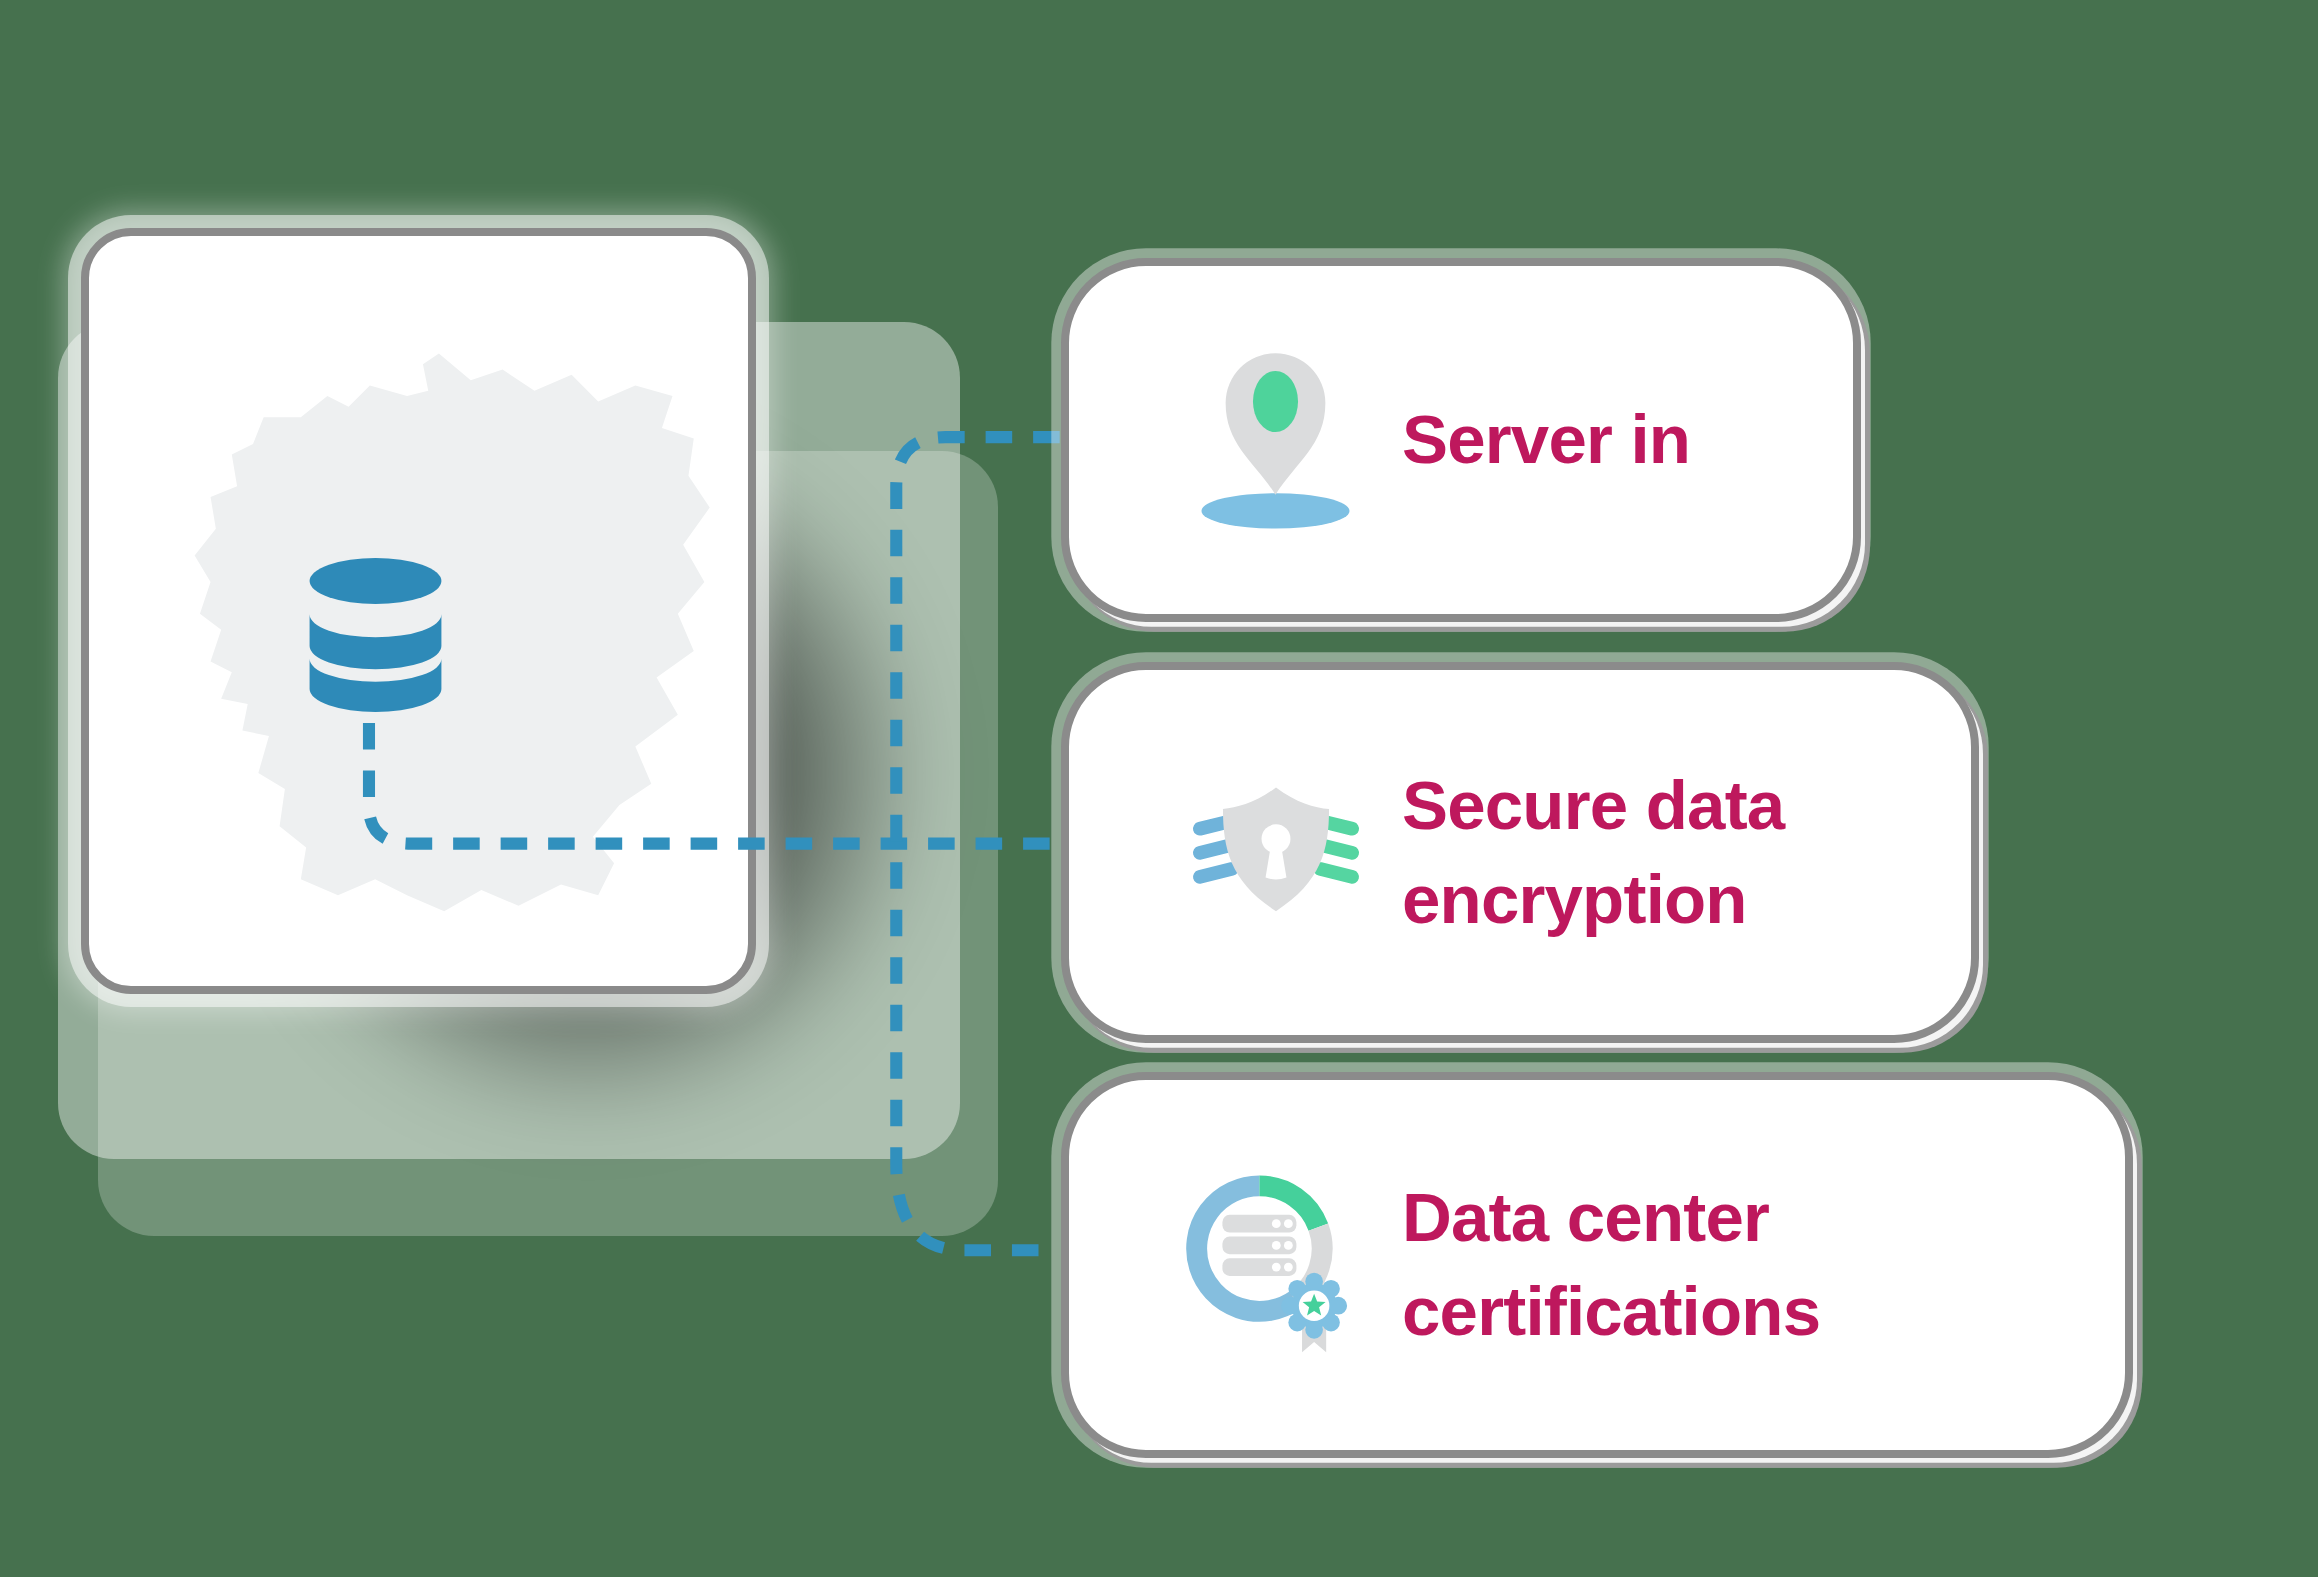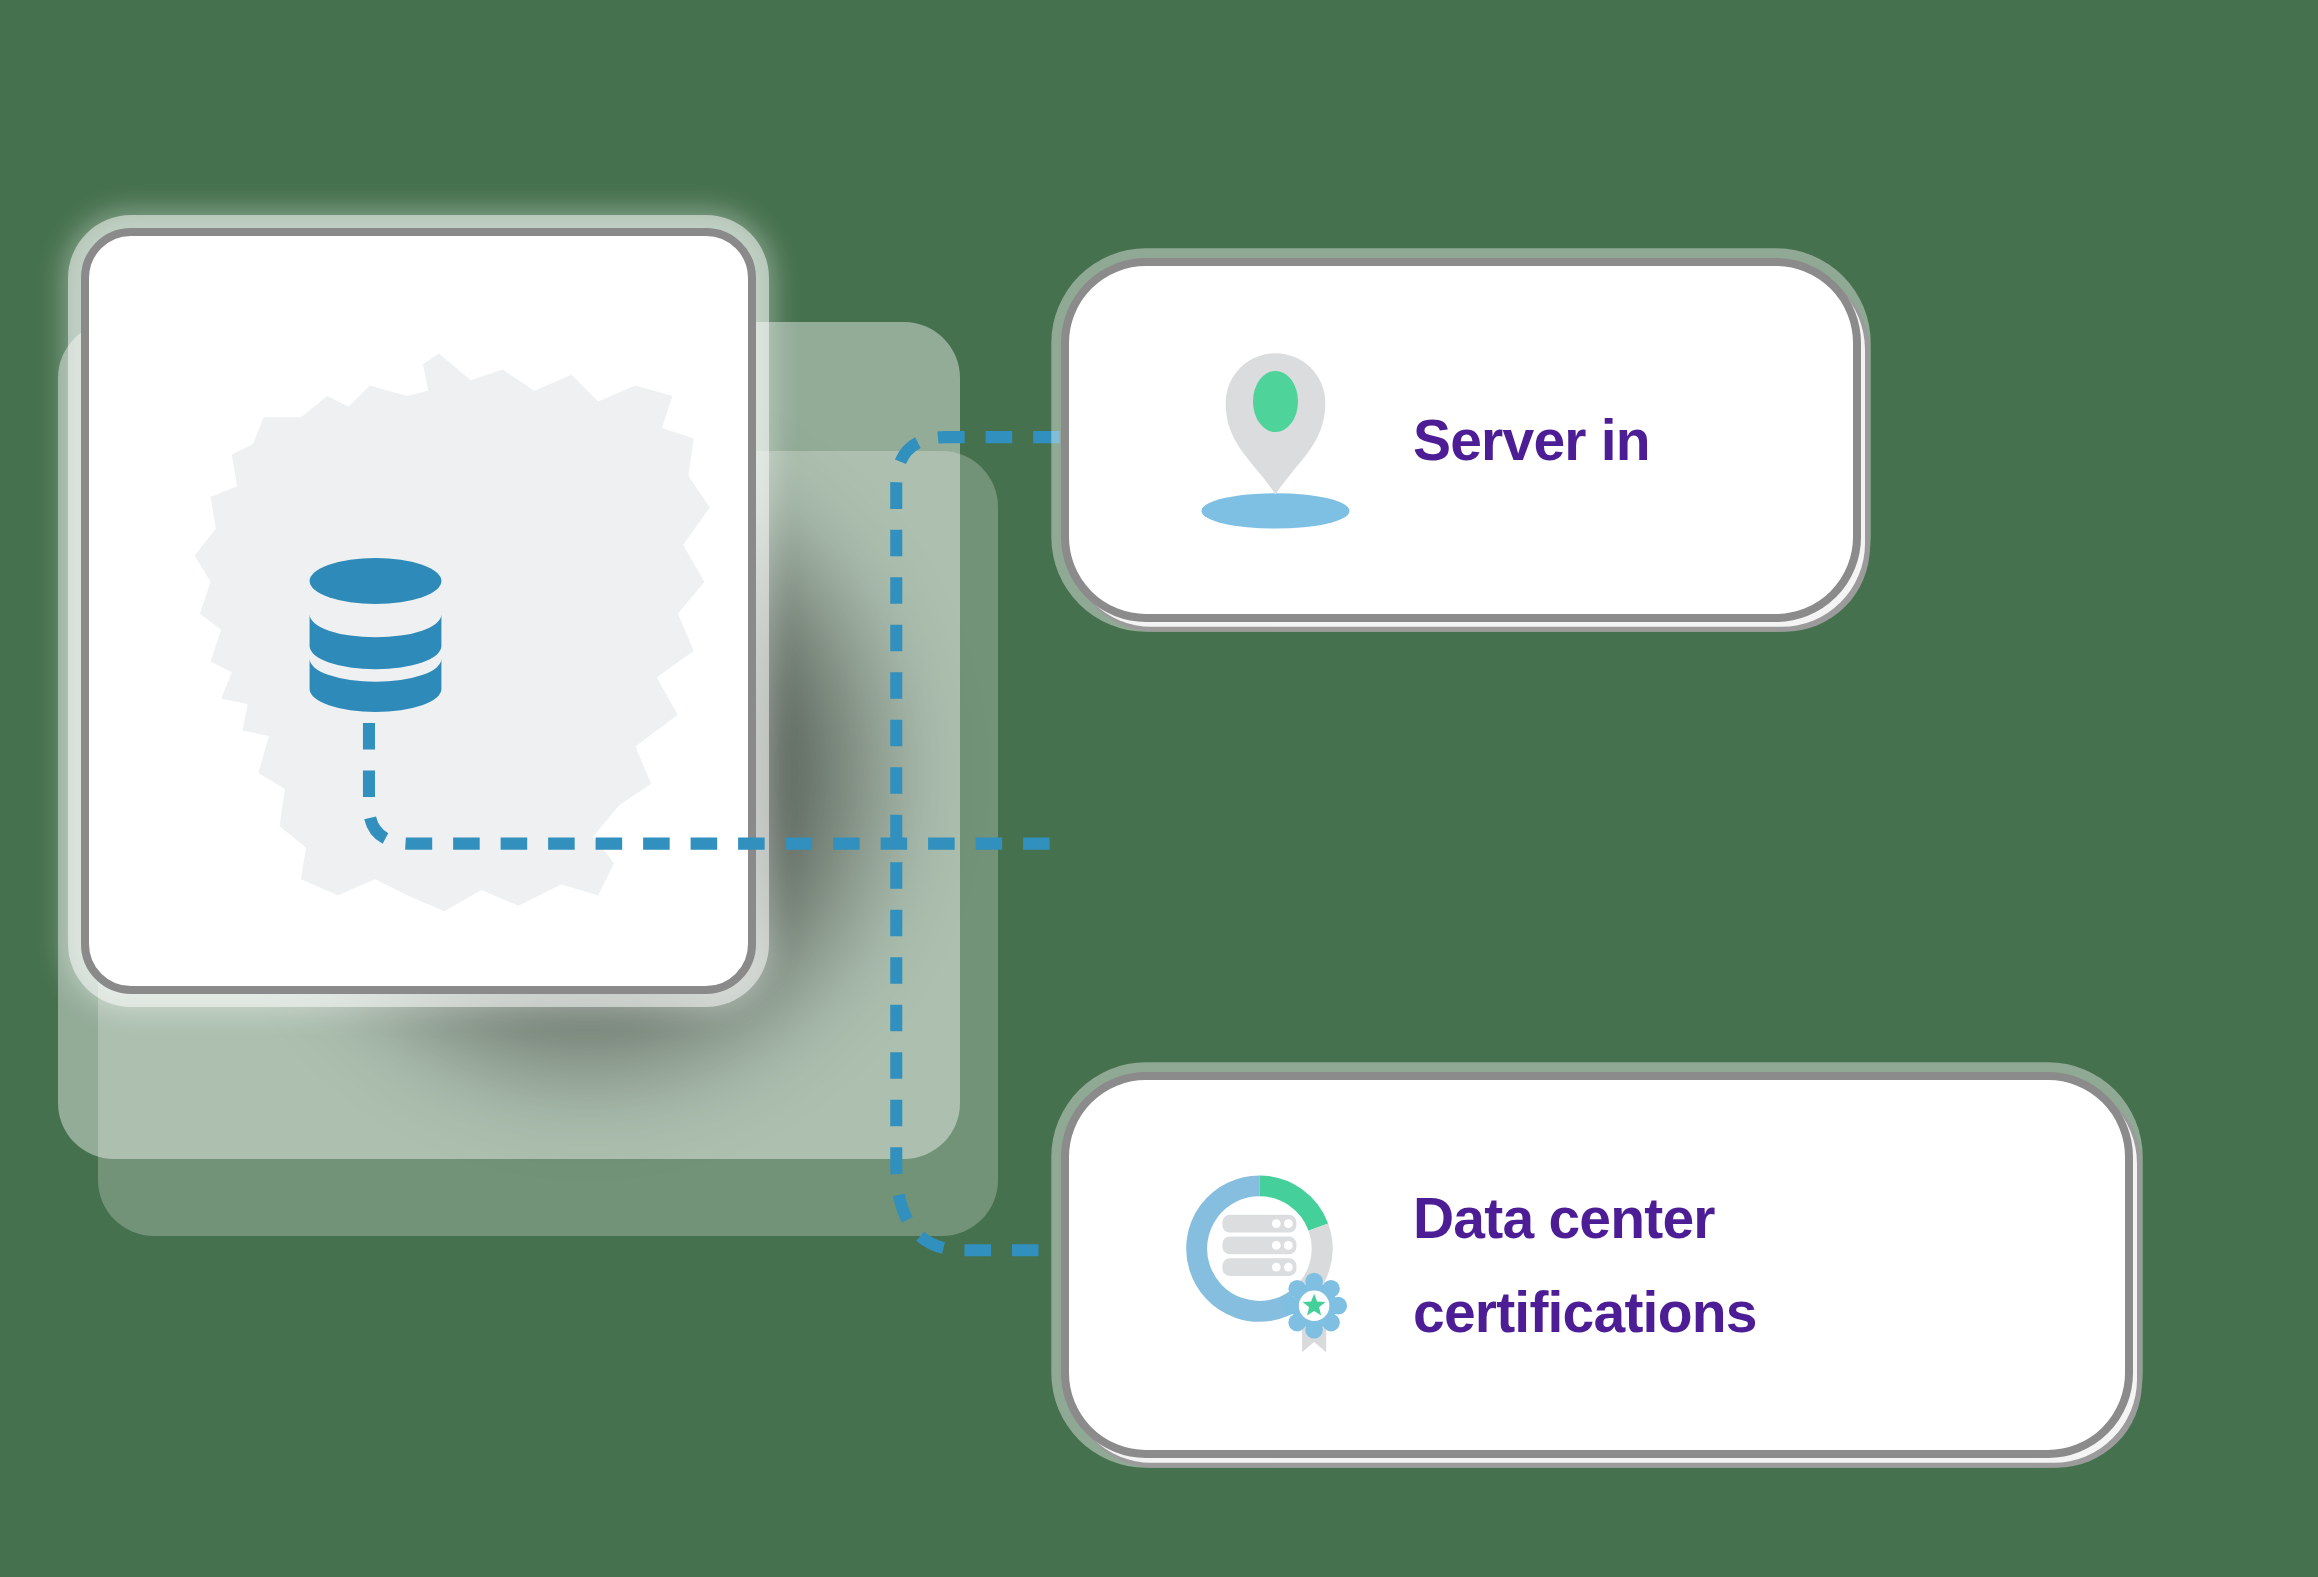--- a/index.html
+++ b/index.html
@@ -42,22 +42,22 @@
     border:8px solid #8b8b8b;
     border-radius:85px;
     box-shadow:5.6px 6.4px 0 -1.6px #f4f4f4, 8.9px 9.7px 0 0 #9b9b9b, 0 0 0 9.7px rgba(255,255,255,0.4);
     display:flex; align-items:center;
   }
   .card-server   { left:1061px; top:258px;  width:800px;  height:364px; }
   .card-encrypt  { left:1061px; top:662px;  width:918px; height:381px; }
   .card-certs    { left:1061px; top:1072px; width:1072px; height:386px; }
   .icon-box { width:185px; margin-left:114px; flex:0 0 auto; display:flex; align-items:center; justify-content:center; }
   .card-label {
-    margin-left:45px;
-    font-size:57px; font-weight:bold; color:#4c1d95;
+    margin-left:34px;
+    font-size:69px; font-weight:bold; color:#be185d;
     line-height:94px; letter-spacing:-0.8px; white-space:nowrap;
   }
   .card-label span { display:block; }
 </style>
 </head>
 <body>
 
 <div class="scene">
 
   <div class="echo echo2"></div>
@@ -93,20 +93,43 @@
         <ellipse cx="95" cy="200" rx="92" ry="22" fill="#7ec0e3"></ellipse>
         <path d="M95,180 C70,140 33,118 33,66 A62 62 0 1 1 157,66 C157,118 120,140 95,180 Z" fill="#dbdcdd"></path>
         <ellipse cx="95" cy="64" rx="28" ry="38" fill="#4ed39b"></ellipse>
       </svg>
     </div>
     <div class="card-label">
       <span>Server in</span>
     </div>
   </div>
 
+  <div class="feature-card card-encrypt">
+    <div class="icon-box">
+      <svg width="180" height="153" viewBox="0 0 224 190">
+        <g fill="#6fb3da">
+          <rect x="8" y="52" width="58" height="17" rx="8.5" transform="rotate(-14 37 60)"></rect>
+          <rect x="8" y="82" width="58" height="17" rx="8.5" transform="rotate(-14 37 90)"></rect>
+          <rect x="8" y="112" width="58" height="17" rx="8.5" transform="rotate(-14 37 120)"></rect>
+        </g>
+        <g fill="#55d5a1">
+          <rect x="158" y="52" width="58" height="17" rx="8.5" transform="rotate(14 187 60)"></rect>
+          <rect x="158" y="82" width="58" height="17" rx="8.5" transform="rotate(14 187 90)"></rect>
+          <rect x="158" y="112" width="58" height="17" rx="8.5" transform="rotate(14 187 120)"></rect>
+        </g>
+        <path d="M112,14 C137,33 160,39 178,41 C178,92 168,132 112,168 C56,132 46,92 46,41 C64,39 87,33 112,14 Z" fill="#dcddde"></path>
+        <circle cx="112" cy="78" r="18" fill="#ffffff"></circle>
+        <path d="M105,90 L99,126 Q112,131 125,126 L119,90 Z" fill="#ffffff"></path>
+      </svg>
+    </div>
+    <div class="card-label">
+      <span>Secure data</span>
+      <span>encryption</span>
+    </div>
+  </div>
 
   <div class="feature-card card-certs">
     <div class="icon-box">
       <svg width="185" height="187" viewBox="0 0 230 232">
 
         <g fill="none" stroke-width="26">
           <path d="M 139.7 158.9 A 78 78 0 1 1 95 17" stroke="#85bede"></path>
           <path d="M 95 17 A 78 78 0 0 1 168.3 68.3" stroke="#45d09b"></path>
           <path d="M 168.3 68.3 A 78 78 0 0 1 139.7 158.9" stroke="#d9dadb"></path>
         </g>

